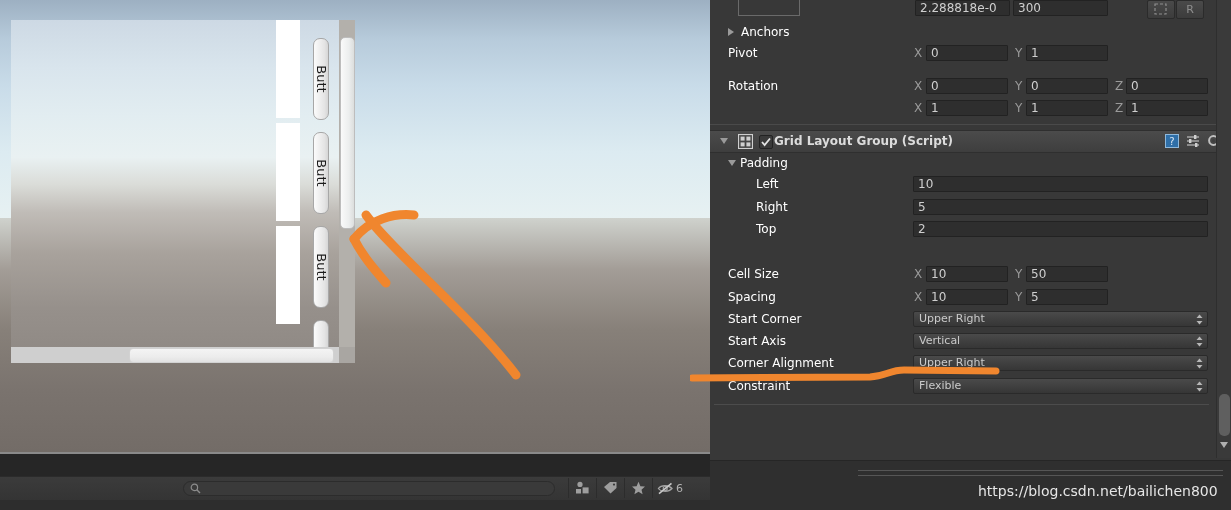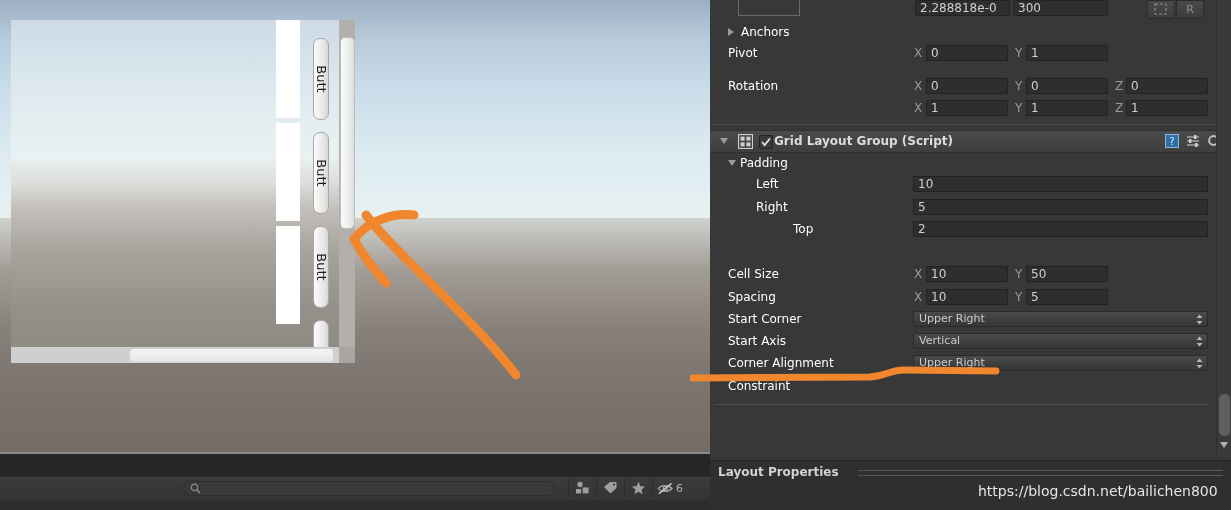--- a/index.html
+++ b/index.html
@@ -380,21 +380,21 @@
     </div>
 
     <div class="irow" style="top:196px;">
       <div class="ilabel" style="left:46px;top:0;text-align:right;">Right</div>
       <div class="ifield" style="left:203px;top:3px;width:295px;">
         <span class="v">5</span>
       </div>
     </div>
 
     <div class="irow" style="top:218px;">
-      <div class="ilabel" style="left:46px;top:0;margin-left:37px;">Top</div>
+      <div class="ilabel" style="left:46px;top:0;">Top</div>
       <div class="ifield" style="left:203px;top:3px;width:295px;">
         <span class="v">2</span>
       </div>
     </div>
 
 
     <div class="irow" style="top:263px;">
       <div class="ilabel" style="left:18px;top:0;">Cell Size</div>
       <div class="axis" style="left:204px;top:0;">X</div>
       <div class="ifield" style="left:216px;top:3px;width:82px;">
@@ -446,34 +446,40 @@
         <span class="v">Upper Right</span>
         <svg class="arr" width="7" height="11" viewBox="0 0 7 11">
           <polygon points="3.5,0.5 6.5,4 0.5,4" fill="#b7b7b7"></polygon>
           <polygon points="3.5,10.5 6.5,7 0.5,7" fill="#b7b7b7"></polygon>
         </svg>
       </div>
     </div>
 
     <div class="irow" style="top:375px;">
       <div class="ilabel" style="left:18px;top:0;">Constraint</div>
+      <div class="idrop" style="left:203px;top:3px;width:295px;">
+        <span class="v">Flexible</span>
+        <svg class="arr" width="7" height="11" viewBox="0 0 7 11">
+          <polygon points="3.5,0.5 6.5,4 0.5,4" fill="#b7b7b7"></polygon>
+          <polygon points="3.5,10.5 6.5,7 0.5,7" fill="#b7b7b7"></polygon>
+        </svg>
+      </div>
     </div>
 
     <svg style="position:absolute;left:-20px;top:366px;width:330px;height:18px;pointer-events:none;" viewBox="0 0 330 18">
       <path d="M2,12 L180,11 C196,10 200,4 214,4 L306,5" fill="none" stroke="#f0862e" stroke-width="7" stroke-linecap="round"></path>
     </svg>
 
     <div id="addcomp-sep"></div>
 
     <div id="insp-scroll-gutter"></div>
     <div id="insp-scroll-thumb"></div>
     <svg id="insp-scroll-arrow" viewBox="0 0 10 10">
         <polygon points="1,2 9,2 5,8" fill="#b0b0b0"></polygon>
       </svg>
 
     <div id="layoutprops">
-      <div id="lp-title">Layout Properties</div>
       <div id="lp-rule"></div>
       <div id="watermark">https://blog.csdn.net/bailichen800</div>
     </div>
 
   </div>
 </div>
 
 </body></html>

